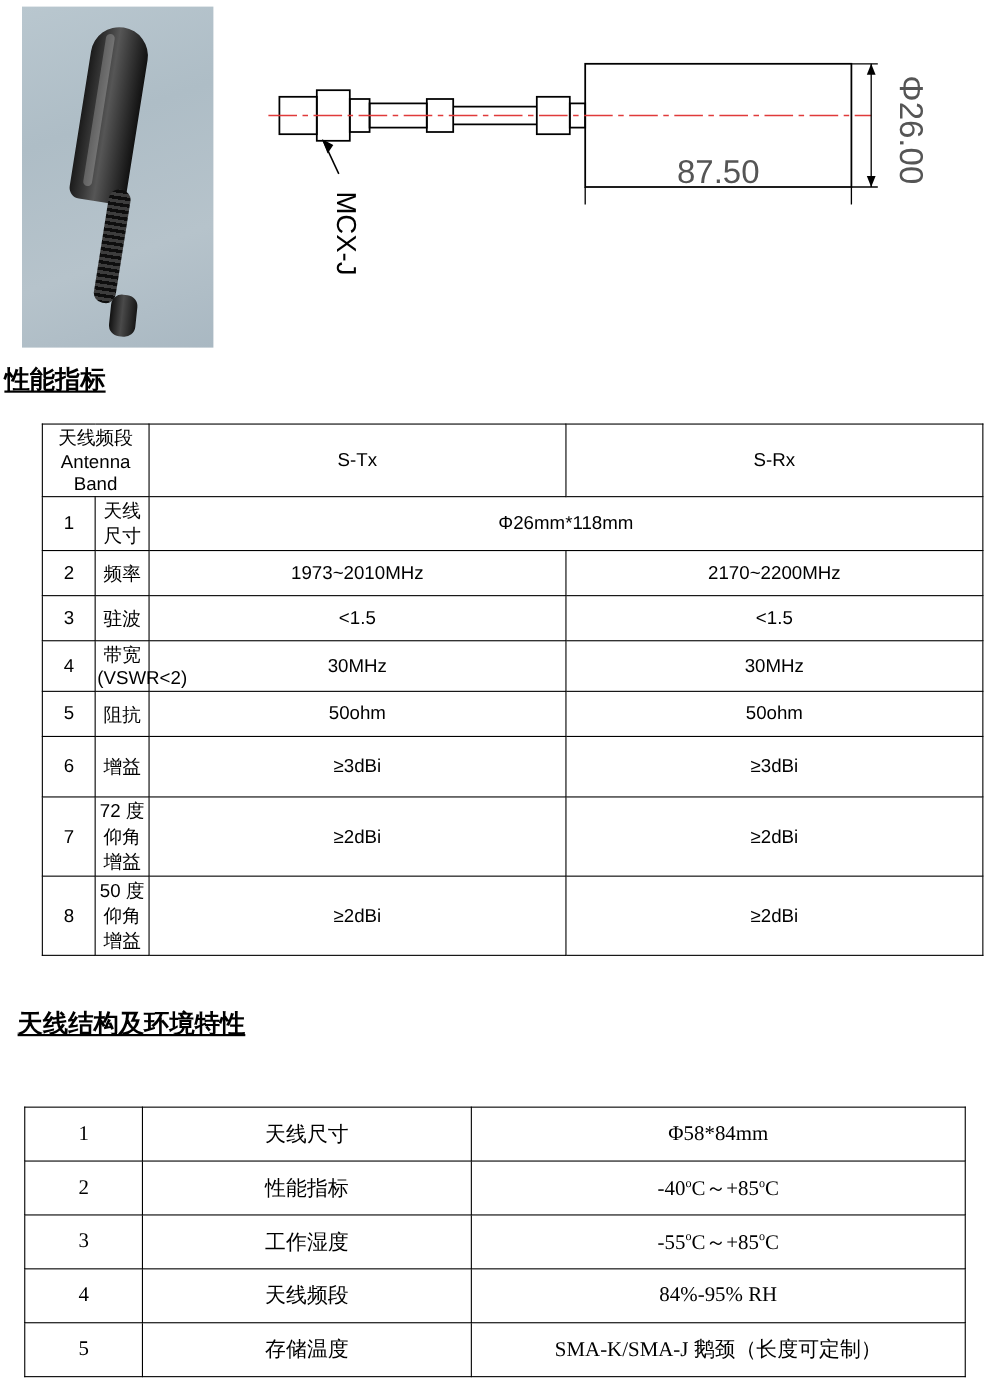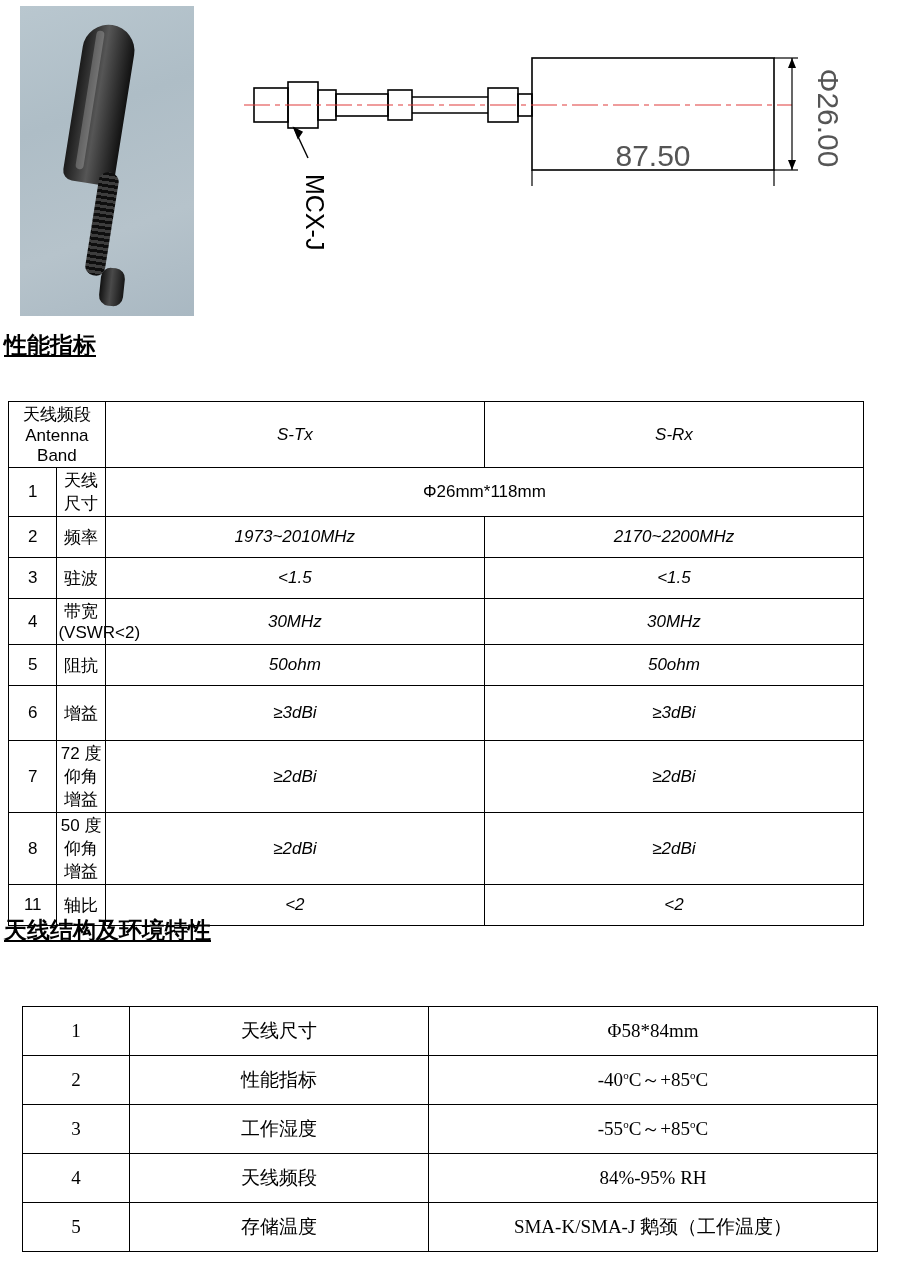--- a/index.html
+++ b/index.html
@@ -89,47 +89,46 @@
   
   .section-title {
     font-family: "Liberation Serif", serif;
     font-weight: bold;
     font-size: 23px;
     margin: 0;
     padding: 0;
     text-decoration: underline;
   }
   #perf-title { position: absolute; left: 4px; top: 330px; }
-  #struct-title { position: absolute; left: 4px; top: 915px; text-align: center; }
+  #struct-title { position: absolute; left: 16px; top: 915px; text-align: center; }
 
   
   table {
     border-collapse: collapse;
     table-layout: fixed;
     position: absolute;
   }
   table td {
     border: 1px solid #000;
     text-align: center;
     vertical-align: middle;
     font-size: 17px;
     font-family: "Liberation Sans", sans-serif;
   }
 
   #perf-table {
-    left: 8px;
+    left: 38px;
     top: 385px;
     width: 856px;
-    margin-top: 16px;
   }
   #perf-table td { height: 38px; }
   #perf-table tr.tall td { height: 52px; }
   #perf-table .c-idx { width: 68px; }
   #perf-table .c-name { width: 238px; }
-  #perf-table .c-val { width: 275px; font-style: italic; }
+  #perf-table .c-val { width: 275px; }
 
   #struct-table {
     left: 22px;
     top: 1006px;
     width: 856px;
     font-family: "Liberation Serif", serif;
   }
   #struct-table td {
     height: 46px;
     font-family: "Liberation Serif", serif;
@@ -251,26 +250,20 @@
         <td class="c-name">72 度仰角增益</td>
         <td class="c-val">≥2dBi</td>
         <td class="c-val">≥2dBi</td>
       </tr>
       <tr>
         <td class="c-idx">8</td>
         <td class="c-name">50 度仰角增益</td>
         <td class="c-val">≥2dBi</td>
         <td class="c-val">≥2dBi</td>
       </tr>
-      <tr>
-        <td class="c-idx">11</td>
-        <td class="c-name">轴比</td>
-        <td class="c-val">&lt;2</td>
-        <td class="c-val">&lt;2</td>
-      </tr>
     </tbody>
 </table>
 
 <table id="struct-table">
   <tbody>
       <tr>
         <td class="c-idx">1</td>
         <td class="c-name">天线尺寸</td>
         <td>Φ58*84mm</td>
       </tr>
@@ -285,16 +278,16 @@
         <td>-55<span class="sup">o</span>C～+85<span class="sup">o</span>C</td>
       </tr>
       <tr>
         <td class="c-idx">4</td>
         <td class="c-name">天线频段</td>
         <td>84%-95% RH</td>
       </tr>
       <tr>
         <td class="c-idx">5</td>
         <td class="c-name">存储温度</td>
-        <td>SMA-K/SMA-J 鹅颈（工作温度）</td>
+        <td>SMA-K/SMA-J 鹅颈（长度可定制）</td>
       </tr>
     </tbody>
 </table>
 
 </body></html>

